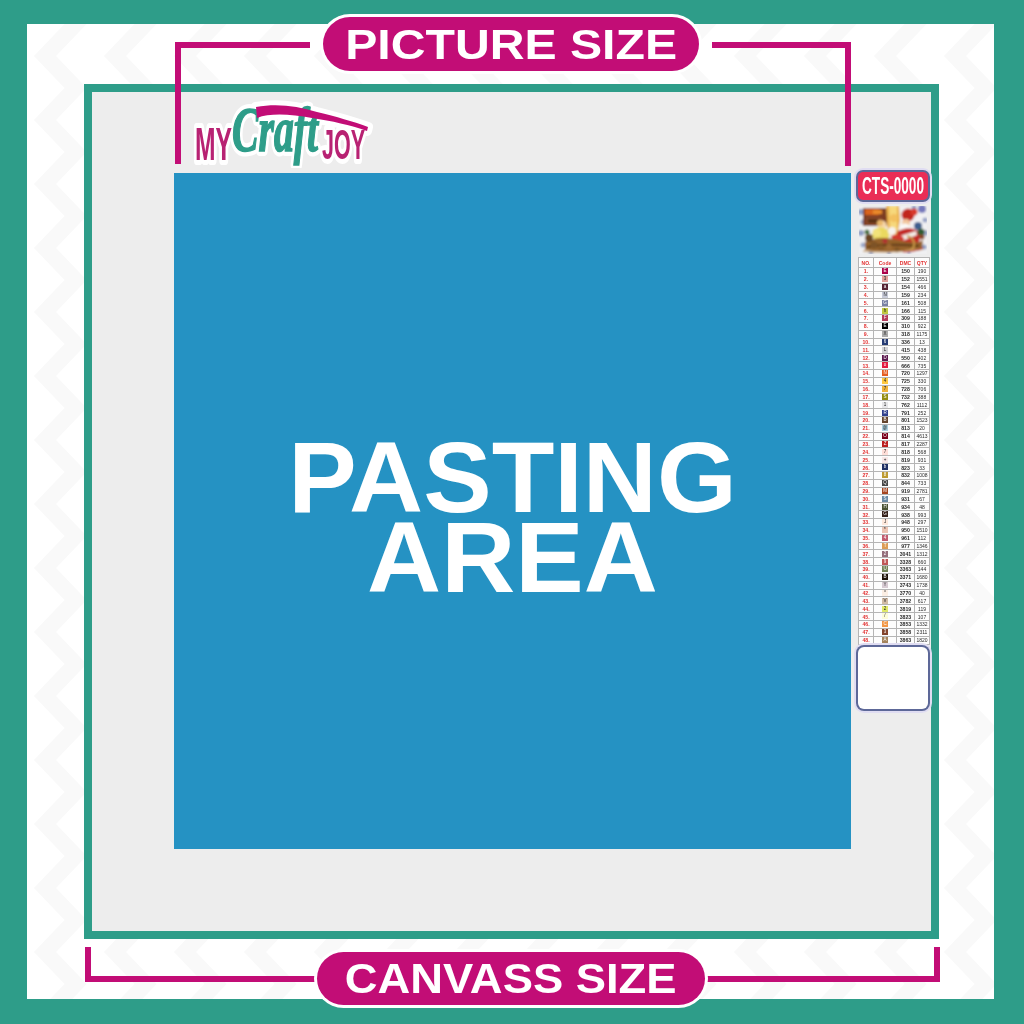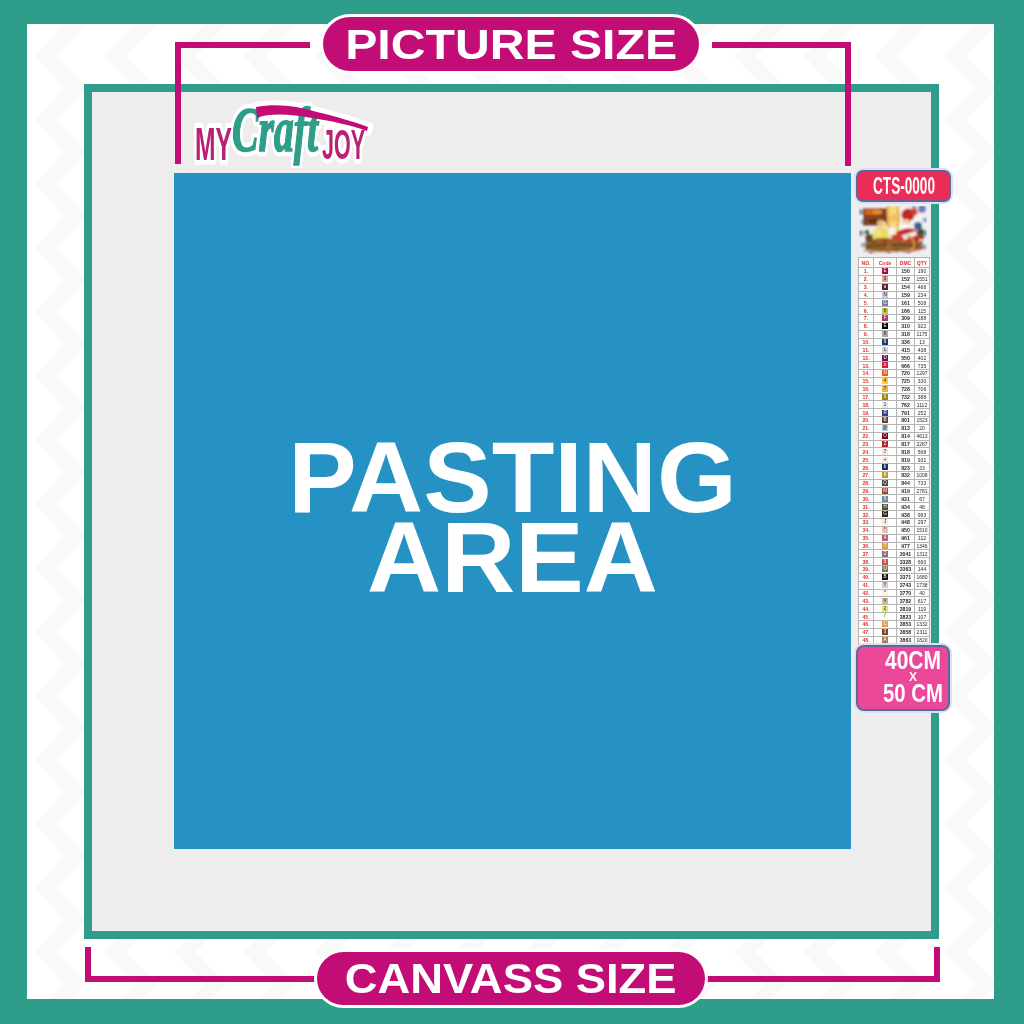--- a/index.html
+++ b/index.html
@@ -56,21 +56,21 @@
     <text x="50" y="59" font-family="Liberation Serif" font-style="italic" font-weight="bold" font-size="64" textLength="86" lengthAdjust="spacingAndGlyphs">Craft</text>
     <text x="140" y="67" font-family="Liberation Sans" font-weight="bold" font-size="42" textLength="43" lengthAdjust="spacingAndGlyphs">JOY</text>
     <path d="M 74,15 C 95,11 115,14 135,20 C 155,25 170,29 186,35 L 185,39 C 168,33 150,29 130,26 C 108,22 88,21 75,26 Z"></path>
   </g>
   <text x="13" y="68" font-family="Liberation Sans" font-weight="bold" font-size="46" textLength="37" lengthAdjust="spacingAndGlyphs" fill="#b82273">MY</text>
   <text x="50" y="59" font-family="Liberation Serif" font-style="italic" font-weight="bold" font-size="64" textLength="86" lengthAdjust="spacingAndGlyphs" fill="#2e9d89" stroke="#2e9d89" stroke-width="1.6">Craft</text>
   <text x="140" y="67" font-family="Liberation Sans" font-weight="bold" font-size="42" textLength="43" lengthAdjust="spacingAndGlyphs" fill="#b82273">JOY</text>
   <path d="M 74,15 C 95,11 115,14 135,20 C 155,25 170,29 186,35 L 185,39 C 168,33 150,29 130,26 C 108,22 88,21 75,26 Z" fill="#c20d76"></path>
 </svg>
 
-<div class="abs" style="left:858px;top:172px;width:91px;height:28px;border-radius:5px;background:#ea2d56;box-shadow:0 0 0 2px #5d6898,0 0 0 4px #e0ddf2;color:#fff;text-align:center;">
+<div class="abs" style="left:858px;top:172px;width:70px;height:28px;border-radius:5px;background:#ea2d56;box-shadow:0 0 0 2px #5d6898,0 0 0 4px #e0ddf2;color:#fff;text-align:center;">
 <svg width="70" height="28">
       <text x="35" y="22" text-anchor="middle" font-family="Liberation Sans" font-weight="bold" font-size="23" textLength="62" lengthAdjust="spacingAndGlyphs" fill="#fff">CTS-0000</text>
     </svg>
 </div>
 
 <svg class="abs" style="left:859px;top:206px;" width="68" height="48" viewBox="0 0 68 48">
   <defs>
       <filter id="blur1" x="-20%" y="-20%" width="140%" height="140%">
         <feGaussianBlur stdDeviation="0.8"></feGaussianBlur>
       </filter>
@@ -421,19 +421,19 @@
 <tr style="height:7.85px;">
           <td style="border:1px solid #b5b5b5;color:#e23131;font-size:5.2px;font-weight:bold;text-align:center;padding:0;">48.</td>
           <td style="border:1px solid #b5b5b5;text-align:center;padding:0;font-size:4.5px;line-height:6px;"><span style="display:inline-block;width:6px;height:6px;background:#a4835c;color:#ffffff;font-size:4.5px;line-height:6px;vertical-align:middle;">A</span></td>
           <td style="border:1px solid #b5b5b5;color:#2b2b2b;font-size:5.2px;font-weight:bold;text-align:center;padding:0;">3863</td>
           <td style="border:1px solid #b5b5b5;color:#2b2b2b;font-size:5px;text-align:center;padding:0;">1820</td>
         </tr>
 </tbody>
     </table>
 </div>
 
-<div class="abs" style="left:858px;top:647px;width:70px;height:62px;border-radius:6px;background:#ec4899;box-shadow:0 0 0 2px #5d6898,0 0 0 4px #e0ddf2;padding-left:20px;">
+<div class="abs" style="left:858px;top:647px;width:70px;height:62px;border-radius:6px;background:#ffffff;box-shadow:0 0 0 2px #5d6898,0 0 0 4px #e0ddf2;">
 <svg width="70" height="62">
   <text x="35" y="22" text-anchor="middle" font-family="Liberation Sans" font-weight="bold" font-size="25" textLength="56" lengthAdjust="spacingAndGlyphs" fill="#fff">40CM</text>
   <text x="35" y="34" text-anchor="middle" font-family="Liberation Sans" font-weight="bold" font-size="12" fill="#fff">X</text>
   <text x="35" y="55" text-anchor="middle" font-family="Liberation Sans" font-weight="bold" font-size="25" textLength="60" lengthAdjust="spacingAndGlyphs" fill="#fff">50 CM</text>
 </svg>
 </div>
 
 </body></html>

